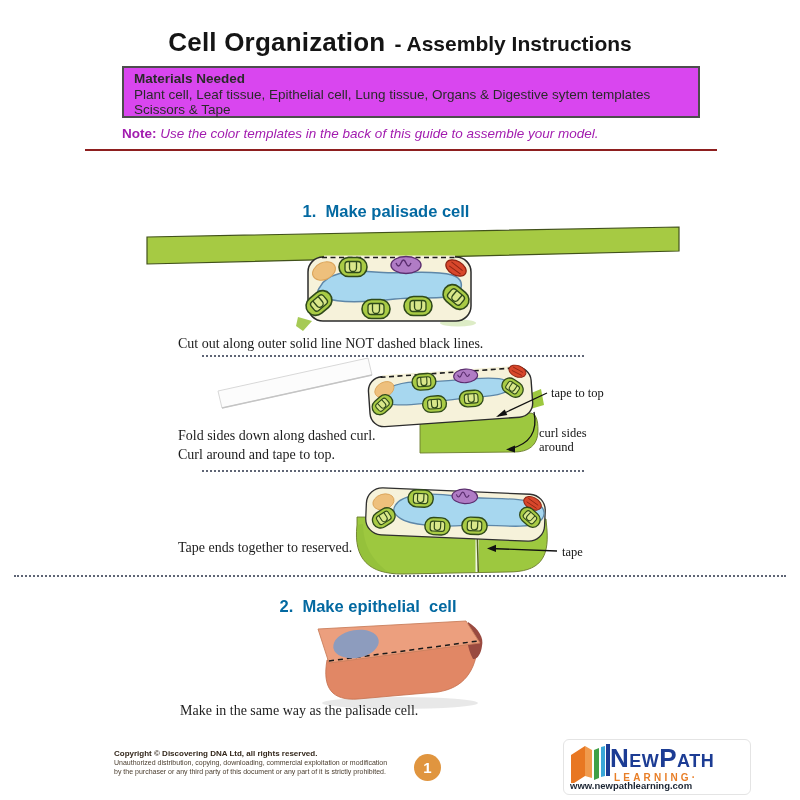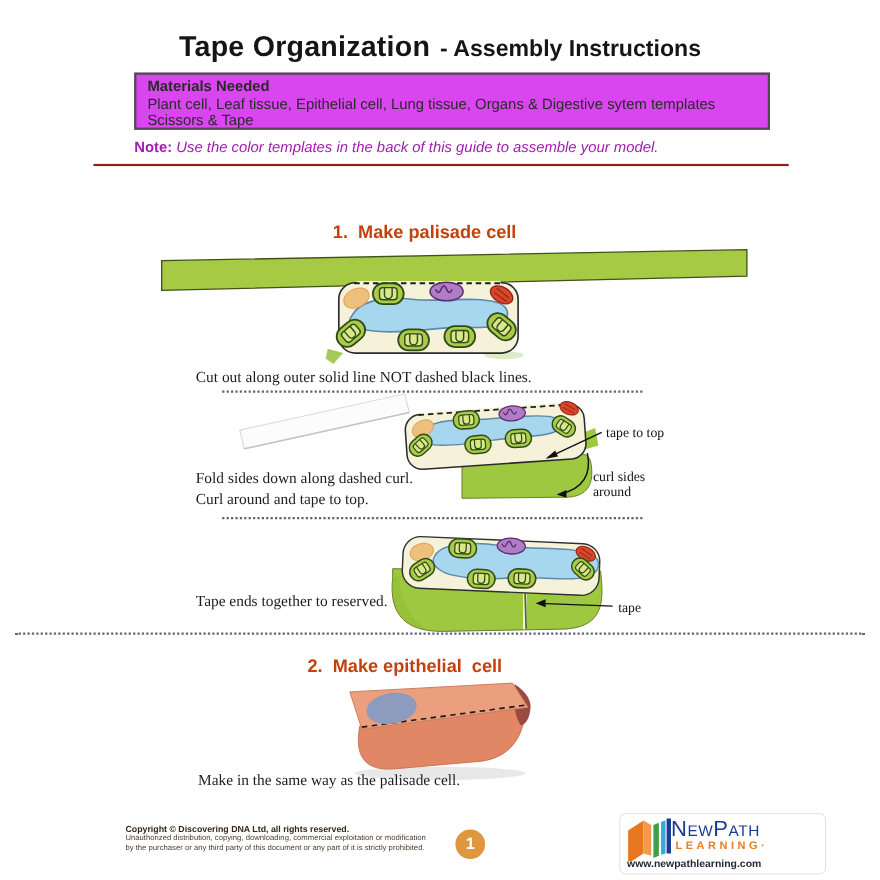--- a/index.html
+++ b/index.html
@@ -17,21 +17,21 @@
                  padding:3px 10px;font-size:13.5px;line-height:15.5px;color:#2a2a2a;}
   .materials-heading{font-weight:bold;}
 
   .note-row{position:absolute;left:122px;top:126px;font-size:13.5px;color:#a21caf;}
   .note-label{font-weight:bold;font-style:normal;}
   .note-text{font-style:italic;}
 
   .red-rule{position:absolute;left:85px;top:149px;width:632px;height:2px;background:#8e1f1f;}
 
   
-  .step-heading{position:absolute;font-size:16.5px;font-weight:bold;color:#c2410c;
+  .step-heading{position:absolute;font-size:16.5px;font-weight:bold;color:#0369a1;
                 text-align:center;white-space:pre;}
   .h1{left:0;top:202px;width:772px;}
   .h2{left:0;top:597px;width:736px;}
 
   .caption{position:absolute;font-family:"Liberation Serif",serif;font-size:14px;
            line-height:19px;color:#1c1c1c;}
   .cap1{left:178px;top:334px;}
   .cap2{left:178px;top:426px;}
   .cap3{left:178px;top:538px;}
   .cap4{left:180px;top:701px;}
@@ -51,32 +51,32 @@
   .copyright .fine{font-size:7px;line-height:8.6px;color:#4a3d2e;}
 
   .page-circle{position:absolute;left:414px;top:754px;width:27px;height:27px;border-radius:50%;
                background:#e0953f;color:#ffffff;font-weight:bold;font-size:15px;
                display:flex;align-items:center;justify-content:center;}
 
   .logo{position:absolute;left:563px;top:739px;width:186px;height:54px;
         border:1px solid #e4e4e4;border-radius:6px;background:#fff;}
   .logo-books{position:absolute;left:4px;top:3px;}
   .logo-brand{position:absolute;left:46px;top:3px;white-space:nowrap;}
-  .brand-main{font-variant:small-caps;font-weight:normal;font-size:20px;color:#1c3c94;letter-spacing:.5px;}
+  .brand-main{font-variant:small-caps;font-weight:bold;font-size:26px;color:#1c3c94;letter-spacing:.5px;}
   .brand-sub{display:block;margin-top:-2px;margin-left:4px;font-size:10px;font-weight:bold;
              letter-spacing:3.2px;color:#e87e27;}
   .logo-url{position:absolute;left:6px;bottom:3px;font-size:9.5px;font-weight:bold;color:#1b2533;}
 </style>
 </head>
 <body>
 
 <div class="page">
 
   <div class="title-row">
-    <span class="title-main">Tape Organization</span>
+    <span class="title-main">Cell Organization</span>
     <span class="title-sub">- Assembly Instructions</span>
   </div>
 
   <div class="materials-box">
     <div class="materials-heading">Materials Needed</div>
     <div>Plant cell, Leaf tissue, Epithelial cell, Lung tissue, Organs &amp; Digestive sytem templates</div>
     <div>Scissors &amp; Tape</div>
   </div>
 
   <div class="note-row">

